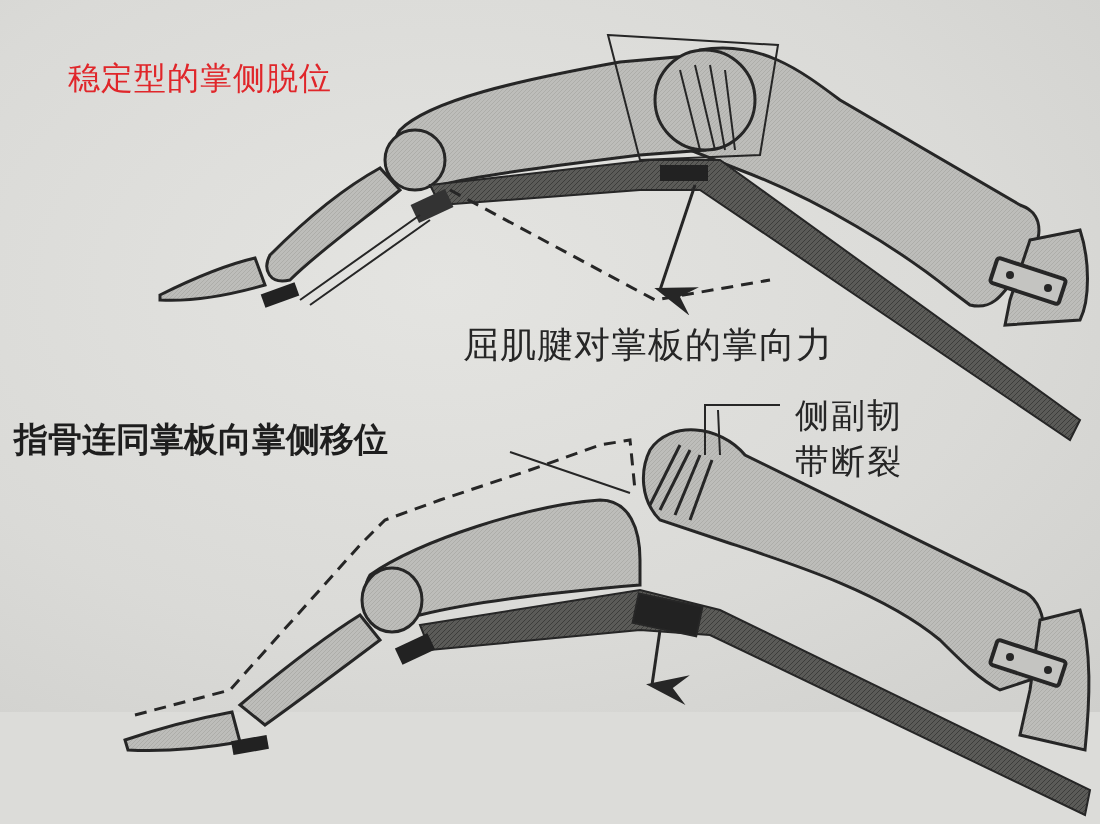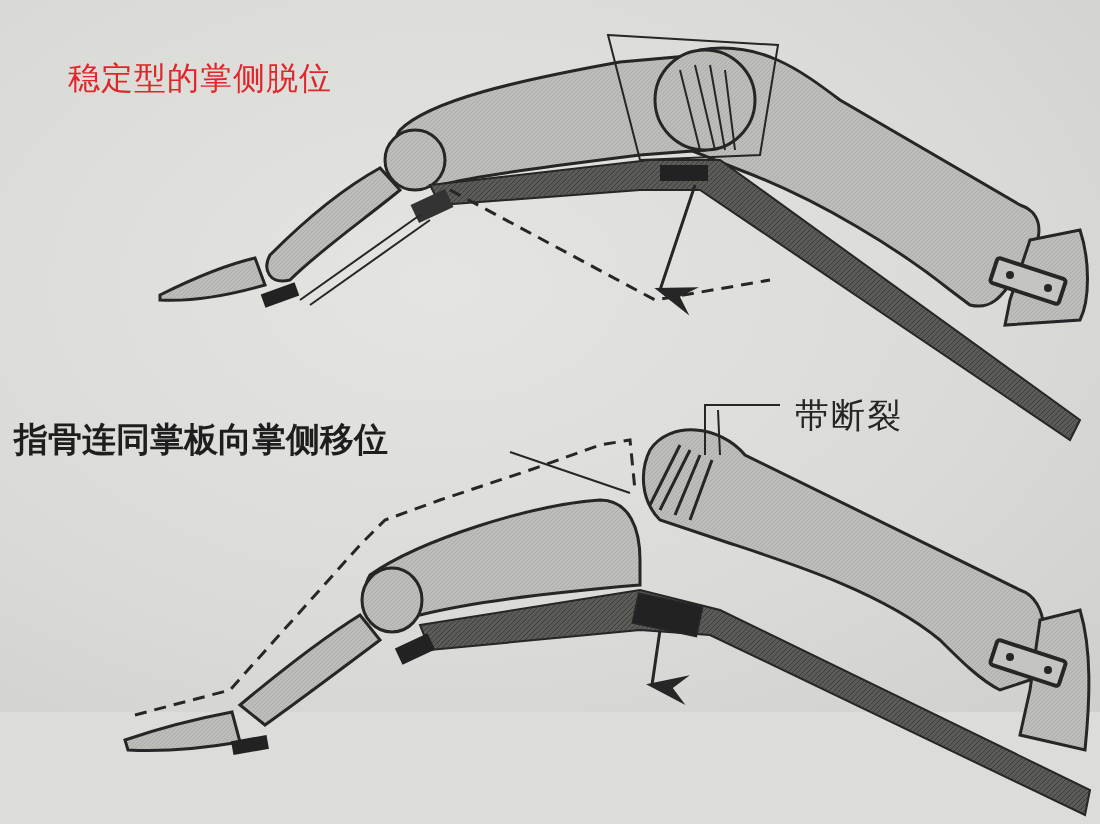--- a/index.html
+++ b/index.html
@@ -115,17 +115,19 @@
       <path d="M705 455 L705 405 L780 405 M720 455 L718 410" stroke="#262626" stroke-width="2" fill="none"></path>
 
       <path d="M1040 620 L1080 610 C1092 650, 1090 700, 1085 750 L1020 735 L1030 690 Z" fill="url(#hatch)" stroke="#262626" stroke-width="3"></path>
       <rect x="992" y="650" width="72" height="26" rx="3" fill="#c4c4c1" stroke="#262626" stroke-width="4" transform="rotate(18 1028 663)"></rect>
       <circle cx="1010" cy="657" r="4" fill="#262626"></circle>
       <circle cx="1048" cy="670" r="4" fill="#262626"></circle>
     </g>
   </svg>
 
   <div id="title-label" class="label">稳定型的掌侧脱位</div>
+  <div id="force-label" class="label">屈肌腱对掌板的掌向力</div>
   <div id="displace-label" class="label">指骨连同掌板向掌侧移位</div>
   <div id="ligament-label" class="label">
+    <span>侧副韧</span>
     <span>带断裂</span>
   </div>
 </div>
 
 </body></html>

